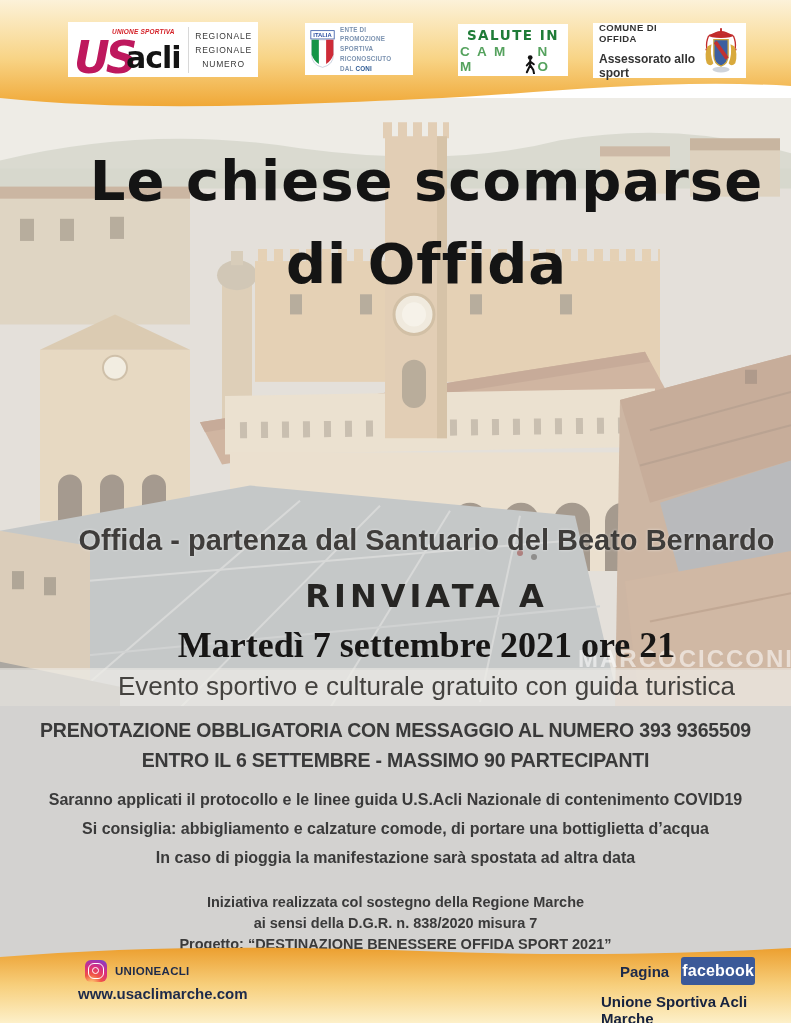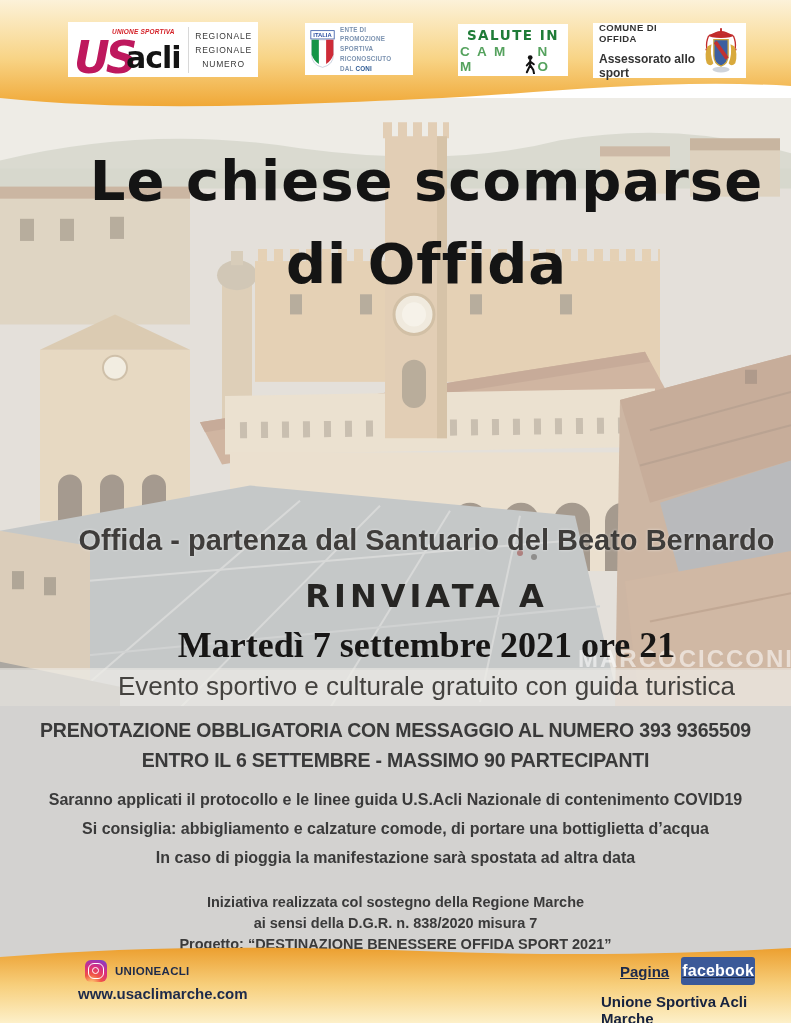--- a/index.html
+++ b/index.html
@@ -59,21 +59,21 @@
   .footer-band{position:absolute;left:0;top:943px;width:791px;height:80px;z-index:4;}
   .footer-band svg.wave{position:absolute;top:0;left:0;}
   .footer-item{position:absolute;color:#1d2a4a;}
   .ig-row{left:85px;top:17px;display:flex;align-items:center;gap:8px;}
   .ig-icon{width:22px;height:22px;border-radius:6px;position:relative;
     background:radial-gradient(circle at 30% 110%,#fed373 4%,#f15245 35%,#d92e7f 62%,#9b36b7 85%,#515ecf 100%);}
   .ig-icon::before{content:"";position:absolute;inset:3px;border:1.8px solid #fff;border-radius:6px;}
   .ig-icon::after{content:"";position:absolute;left:7px;top:7px;width:5px;height:5px;border:1.8px solid #fff;border-radius:50%;}
   .ig-handle{font-size:11.5px;font-weight:800;letter-spacing:.3px;}
   .website{left:78px;top:42px;font-size:15px;font-weight:800;}
-  .fb-row{left:620px;top:14px;display:flex;align-items:center;gap:12px;text-decoration:underline;}
+  .fb-row{left:620px;top:14px;display:flex;align-items:center;gap:12px;}
   .fb-label{font-size:15px;font-weight:700;}
   .fb-logo{width:74px;height:28px;background:#3b5998;border-radius:3px;color:#fff;display:flex;align-items:center;justify-content:center;
            font-size:16px;font-weight:700;letter-spacing:.2px;}
   .fb-name{left:601px;top:50px;font-size:15px;font-weight:700;color:#16223f;}
 </style>
 </head>
 <body>
 
 <div class="poster">
 

